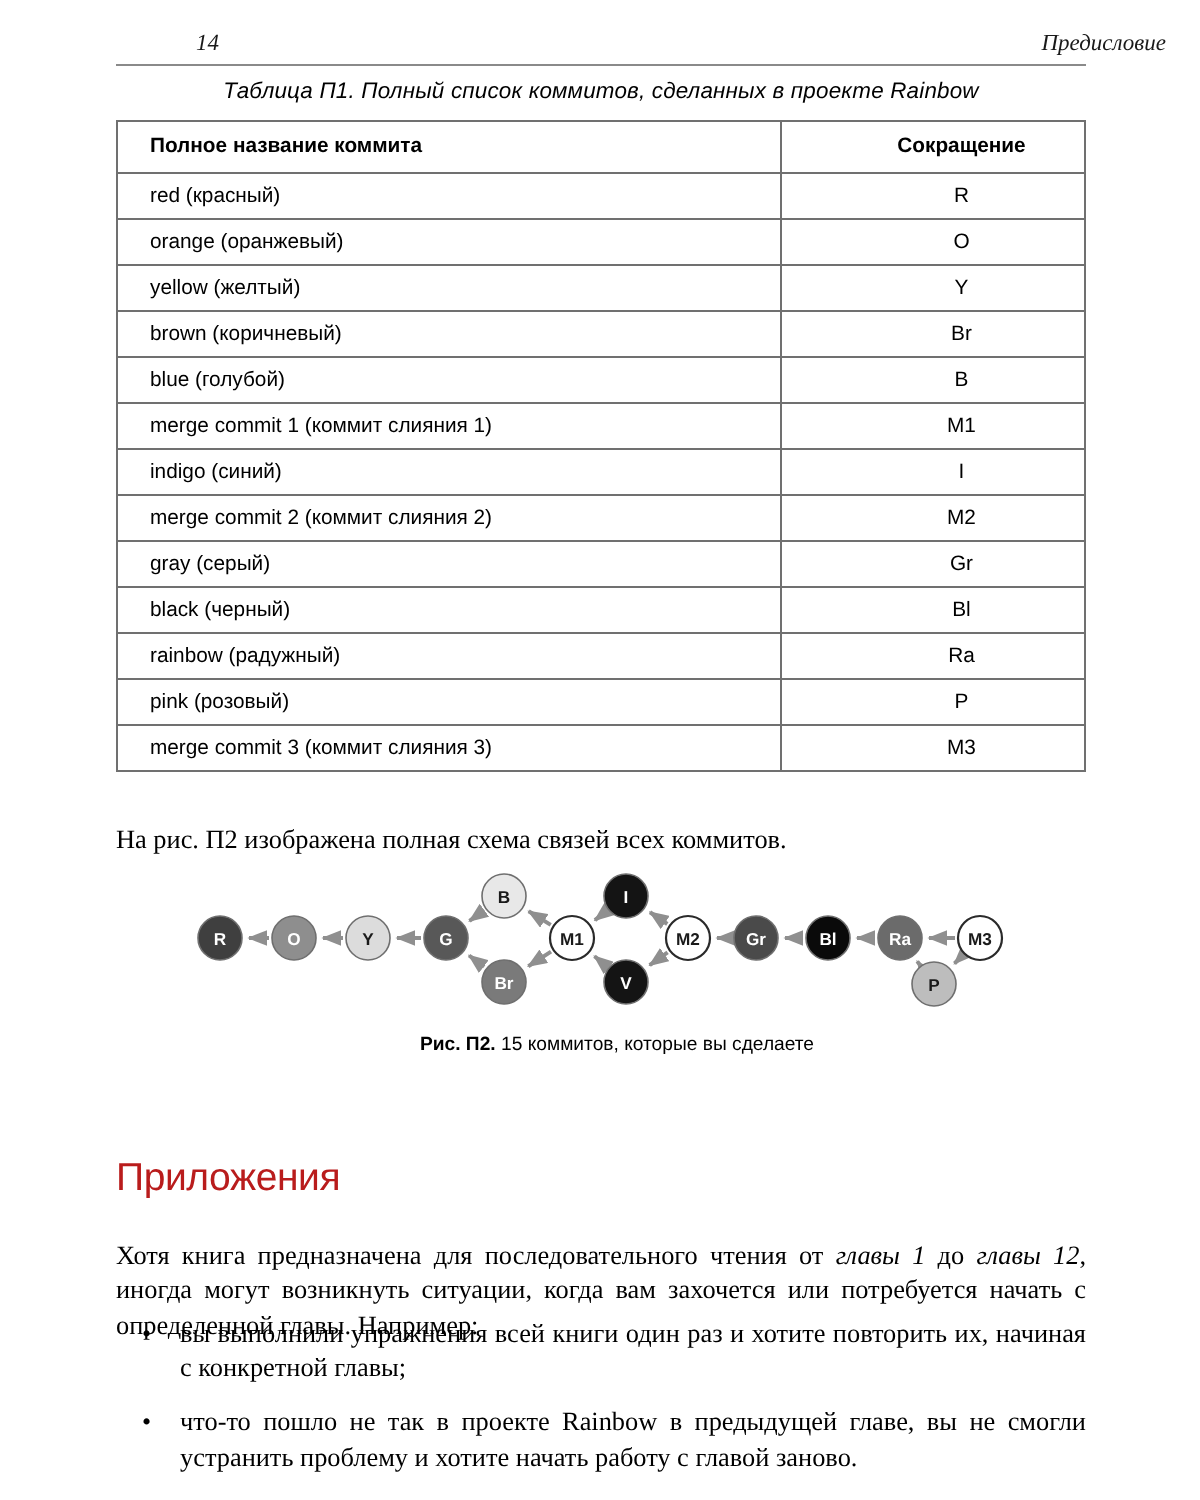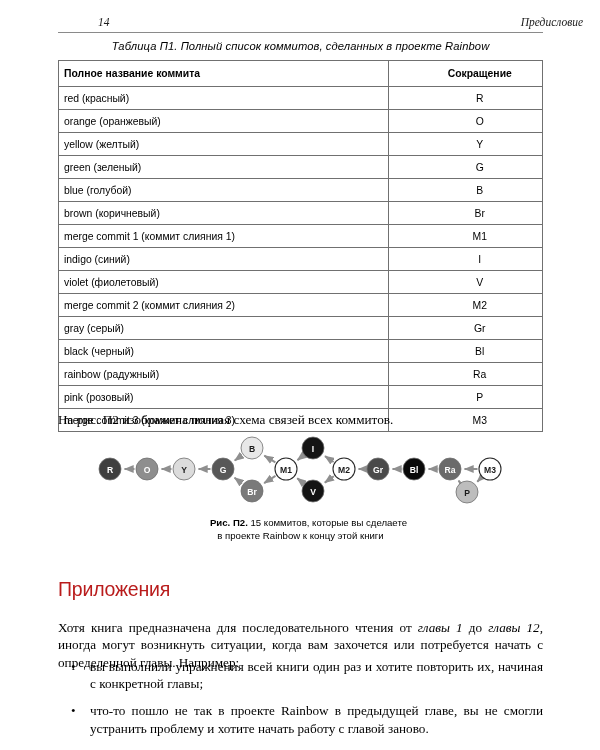--- a/index.html
+++ b/index.html
@@ -72,21 +72,21 @@
   .commit-table th,
   .commit-table td {
     border: 1px solid #707070;
     padding: 0;
     height: 22px;
     vertical-align: middle;
   }
   .commit-table th.col-name,
   .commit-table td.col-name {
     width: 352px;
-    padding-left: 5px;
+    padding-left: 16px;
     text-align: left;
     margin-left: 16px;
   }
   .commit-table th.col-abbr,
   .commit-table td.col-abbr {
     width: 131px;
     text-align: center;
     padding-left: 28px;
   }
   .commit-table thead th {
@@ -224,42 +224,34 @@
       </tr>
       <tr>
         <td class="col-name">orange (оранжевый)</td>
         <td class="col-abbr">O</td>
       </tr>
       <tr>
         <td class="col-name">yellow (желтый)</td>
         <td class="col-abbr">Y</td>
       </tr>
       <tr>
-        <td class="col-name">green (зеленый)</td>
-        <td class="col-abbr">G</td>
+        <td class="col-name">brown (коричневый)</td>
+        <td class="col-abbr">Br</td>
       </tr>
       <tr>
         <td class="col-name">blue (голубой)</td>
         <td class="col-abbr">B</td>
       </tr>
       <tr>
-        <td class="col-name">brown (коричневый)</td>
-        <td class="col-abbr">Br</td>
-      </tr>
-      <tr>
         <td class="col-name">merge commit 1 (коммит слияния 1)</td>
         <td class="col-abbr">M1</td>
       </tr>
       <tr>
         <td class="col-name">indigo (синий)</td>
         <td class="col-abbr">I</td>
-      </tr>
-      <tr>
-        <td class="col-name">violet (фиолетовый)</td>
-        <td class="col-abbr">V</td>
       </tr>
       <tr>
         <td class="col-name">merge commit 2 (коммит слияния 2)</td>
         <td class="col-abbr">M2</td>
       </tr>
       <tr>
         <td class="col-name">gray (серый)</td>
         <td class="col-abbr">Gr</td>
       </tr>
       <tr>
@@ -369,21 +361,20 @@
         <g>
           <circle cx="490" cy="33" r="11" fill="#ffffff" stroke="#2a2a2a" stroke-width="1.1"></circle>
           <text x="490" y="33.5" class="node-label on-light">M3</text>
         </g>
       </g>
   </svg>
 </div>
 
 <div class="figure-caption">
   <b>Рис. П2.</b><span> 15 коммитов, которые вы сделаете</span><br>
-  <span>в проекте Rainbow к концу этой книги</span>
 </div>
 
 <h1 class="section-heading">Приложения</h1>
 
 <p class="body-para"><span>Хотя книга предназначена для последовательного чтения от </span><i>главы 1</i><span> до </span><i>главы 12</i><span>, иногда могут возникнуть ситуации, когда вам захочется или потребуется начать с определенной главы. Например:</span></p>
 
 <ul class="bullet-list" id="bullet-list">
     <li><span class="bullet-dot">•</span><span>вы выполнили упражнения всей книги один раз и хотите повторить их, начиная с конкретной главы;</span></li>
     <li><span class="bullet-dot">•</span><span>что-то пошло не так в проекте Rainbow в предыдущей главе, вы не смогли устранить проблему и хотите начать работу с главой заново.</span></li>
   </ul>

